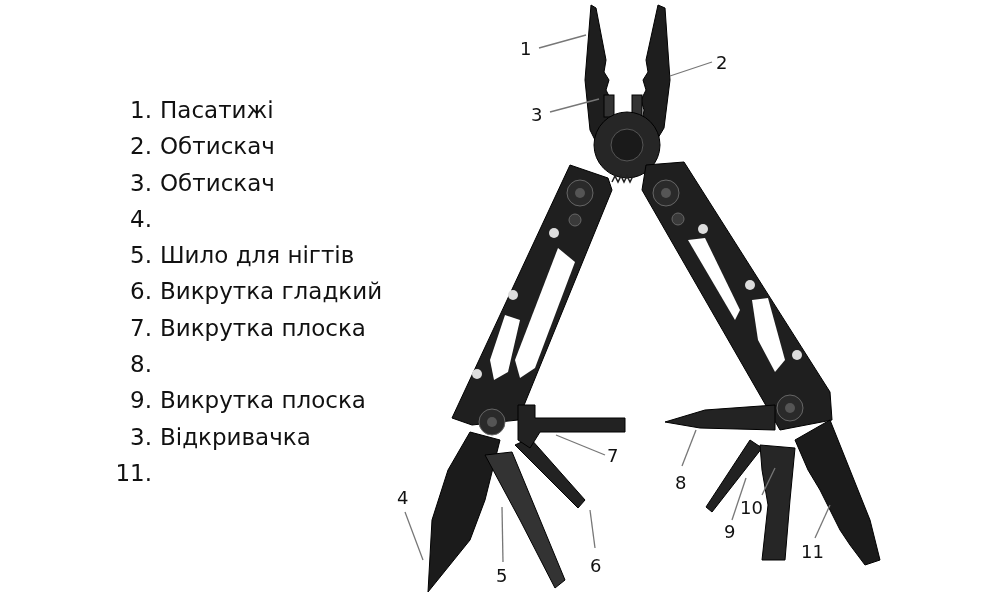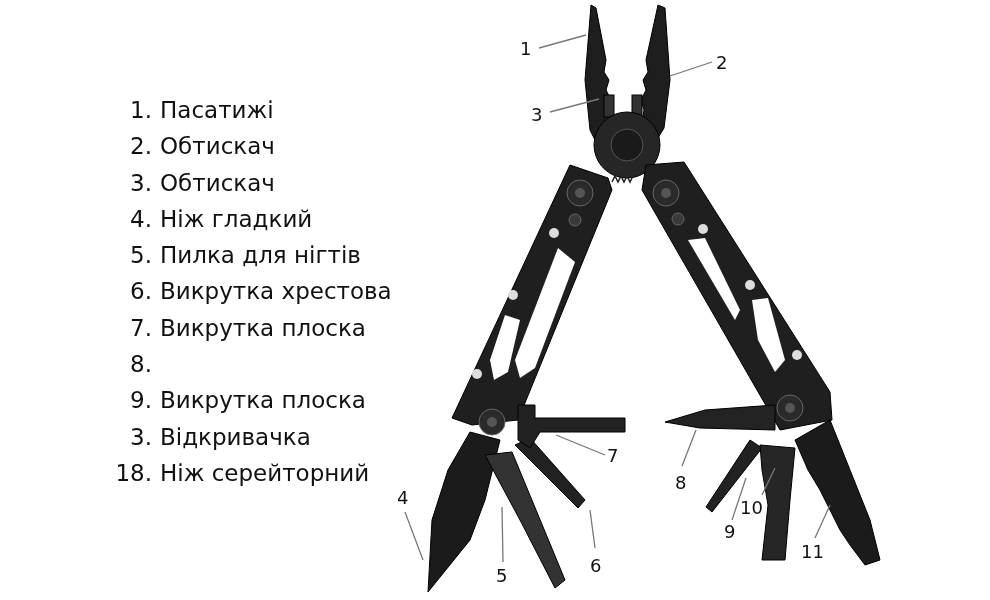--- a/index.html
+++ b/index.html
@@ -23,48 +23,46 @@
   <li>
       <span class="num">2.</span>
       <span class="label">Обтискач</span>
     </li>
   <li>
       <span class="num">3.</span>
       <span class="label">Обтискач</span>
     </li>
   <li>
       <span class="num">4.</span>
-      <span class="label">Ніж гладкий</span>
     </li>
   <li>
       <span class="num">5.</span>
-      <span class="label">Пилка для нігтів</span>
+      <span class="label">Шило для нігтів</span>
     </li>
   <li>
       <span class="num">6.</span>
-      <span class="label">Викрутка хрестова</span>
+      <span class="label">Викрутка гладкий</span>
     </li>
   <li>
       <span class="num">7.</span>
       <span class="label">Викрутка плоска</span>
     </li>
   <li>
       <span class="num">8.</span>
     </li>
   <li>
       <span class="num">9.</span>
       <span class="label">Викрутка плоска</span>
     </li>
   <li>
       <span class="num">3.</span>
       <span class="label">Відкривачка</span>
     </li>
   <li>
-      <span class="num">18.</span>
-      <span class="label">Ніж серейторний</span>
+      <span class="num">11.</span>
     </li>
 </ol>
 
 <svg id="tool" viewBox="0 0 990 600" xmlns="http://www.w3.org/2000/svg">
 
   <g fill="#1e1e1e" stroke="#000" stroke-width="1">
     <path d="M591,5 L596,8 L606,60 L604,72 L609,80 L606,90 L611,100 L608,110 L614,135 L600,150 L590,130 L585,80 Z"></path>
     <path d="M658,5 L665,8 L670,80 L664,128 L652,148 L640,135 L644,110 L641,100 L646,90 L643,80 L648,72 L646,60 Z"></path>
     <rect x="604" y="95" width="10" height="22" fill="#333"></rect>
     <rect x="632" y="95" width="10" height="22" fill="#333"></rect>

